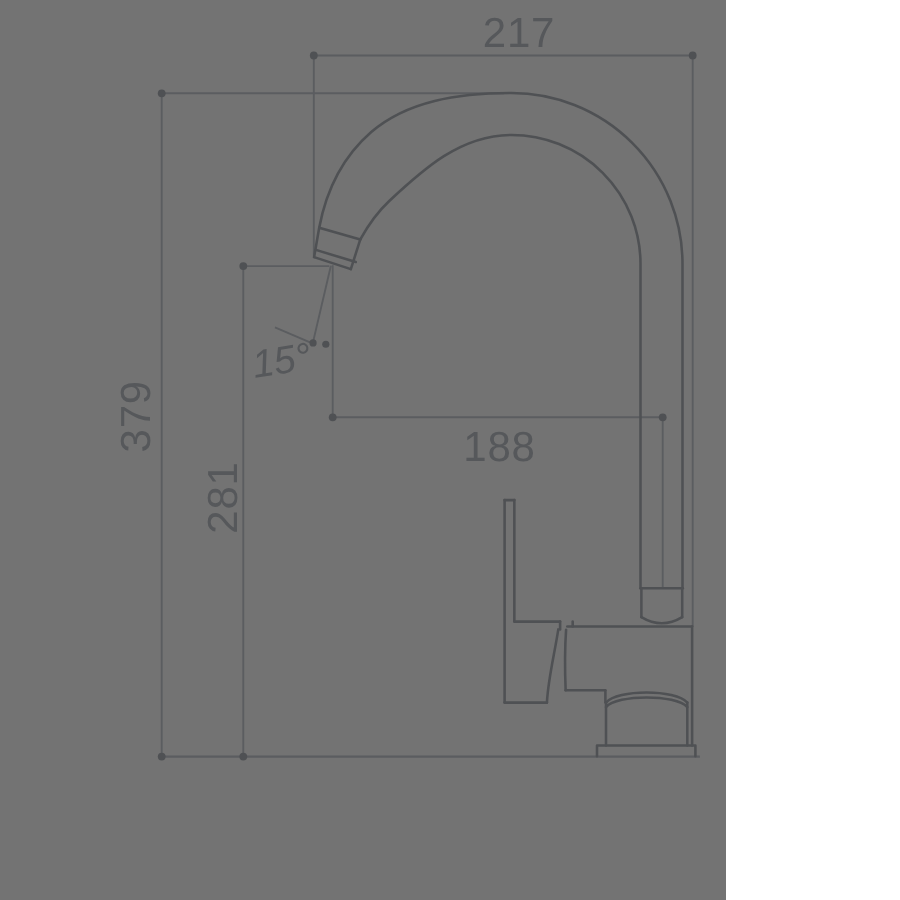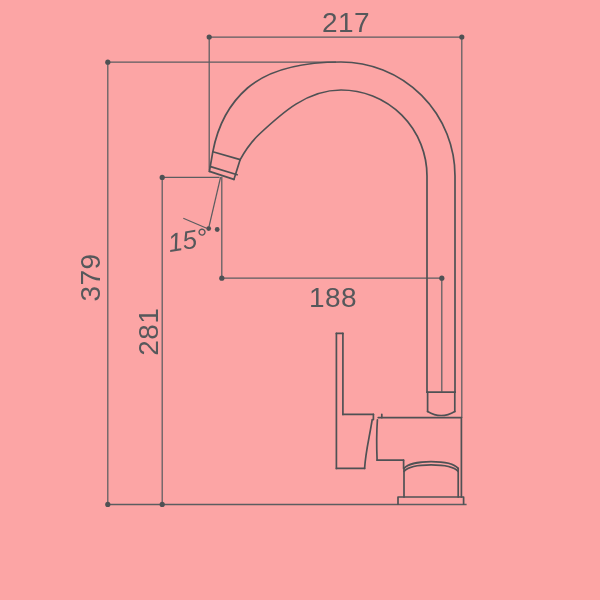--- a/index.html
+++ b/index.html
@@ -2,23 +2,23 @@
 <html><head>
 <meta charset="utf-8">
 <style>
   html, body {
     margin: 0;
     padding: 0;
     background: #ffffff;
     font-family: "Liberation Sans", sans-serif;
   }
   #stage {
-    width: 600px;
+    width: 484px;
     height: 600px;
-    background: #fca5a5;
+    background: #737373;
     position: relative;
     overflow: hidden;
   }
   svg { display: block; }
   .outline {
     fill: none;
     stroke: #4f5154;
     stroke-width: 1.7;
     stroke-linecap: round;
     stroke-linejoin: round;

